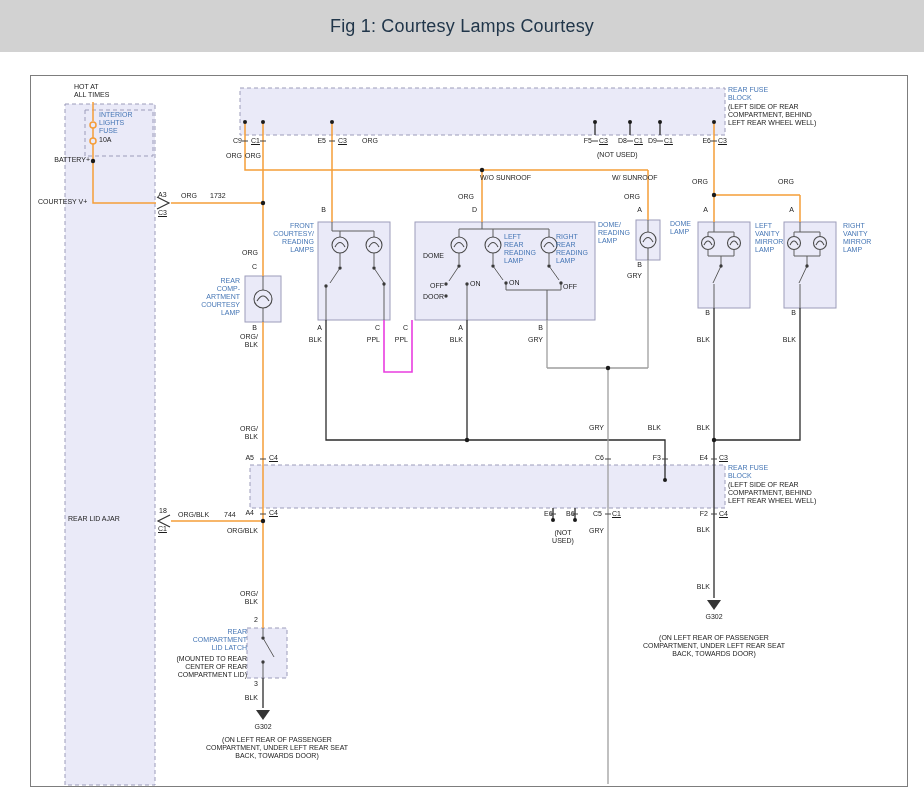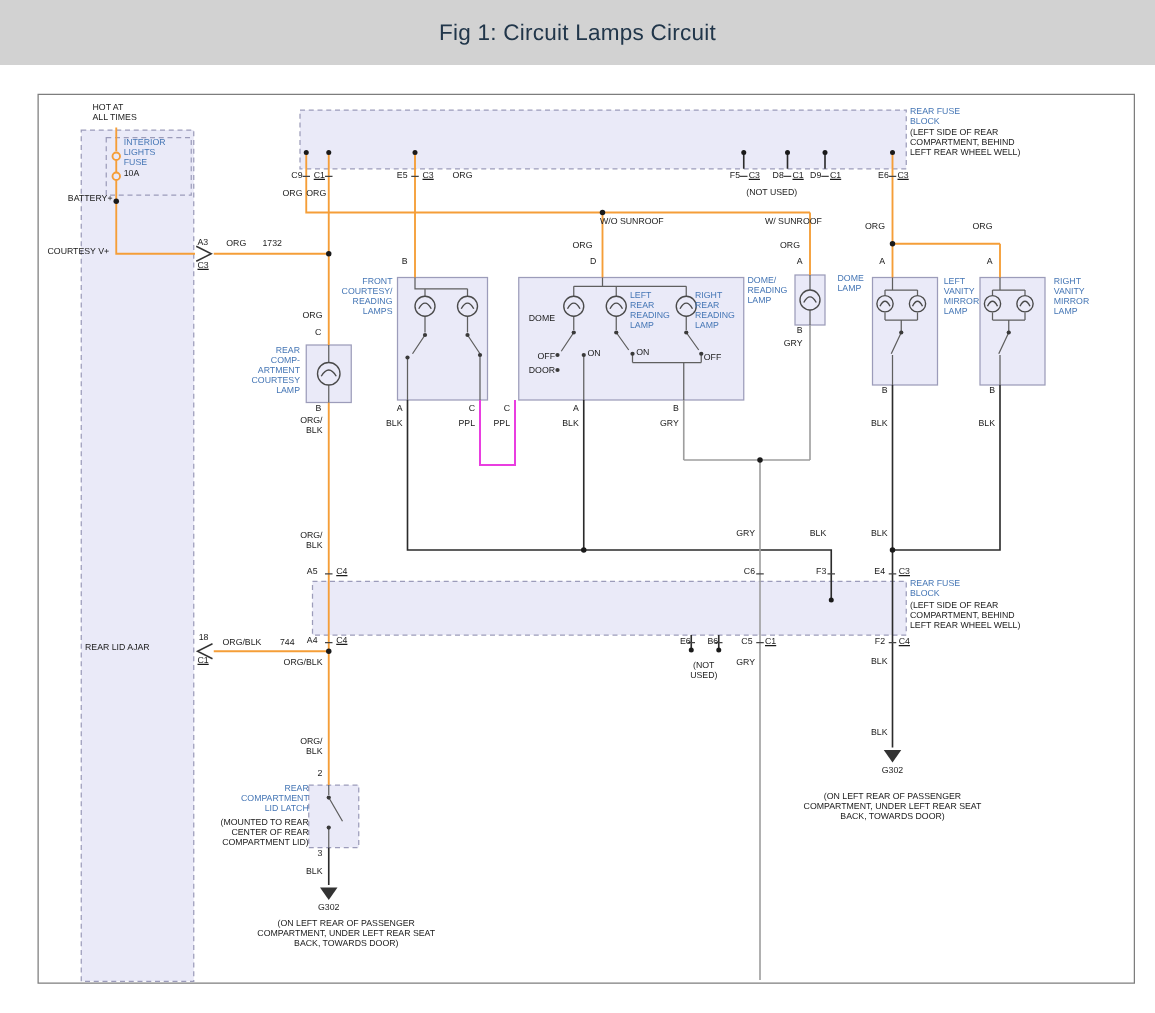--- a/index.html
+++ b/index.html
@@ -28,21 +28,21 @@
   .sdot{fill:#3a3a3a;}
   .gnd{fill:#333;}
   .arrow{stroke:#333;stroke-width:1.2;fill:none;}
 </style>
 </head>
 <body>
 
 <div id="stage">
 
   <div class="header">
-    <div class="title">Fig 1: Circuit Lamps Circuit</div>
+    <div class="title">Fig 1: Courtesy Lamps Courtesy</div>
   </div>
 
   <div class="frame"></div>
 
   <svg class="layer" width="924" height="810" viewBox="0 0 924 810">
 
     <g>
       <rect class="box dashed" x="65" y="104" width="90" height="681"></rect>
       <rect class="box dashed" x="85" y="110" width="68" height="46"></rect>
       <rect class="box dashed" x="240" y="88" width="485" height="47"></rect>

